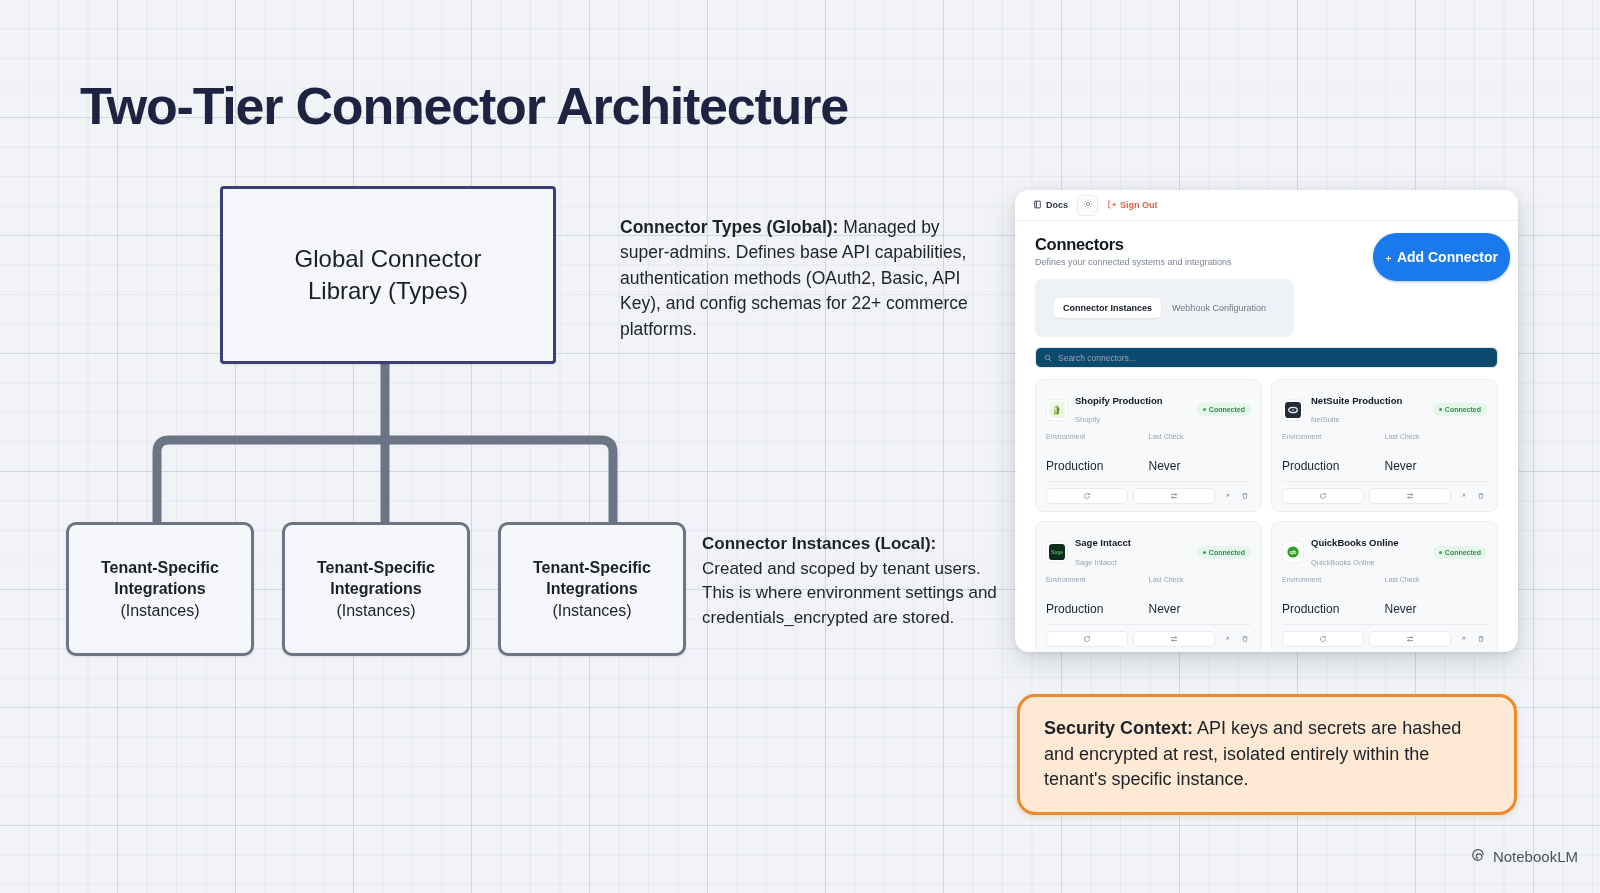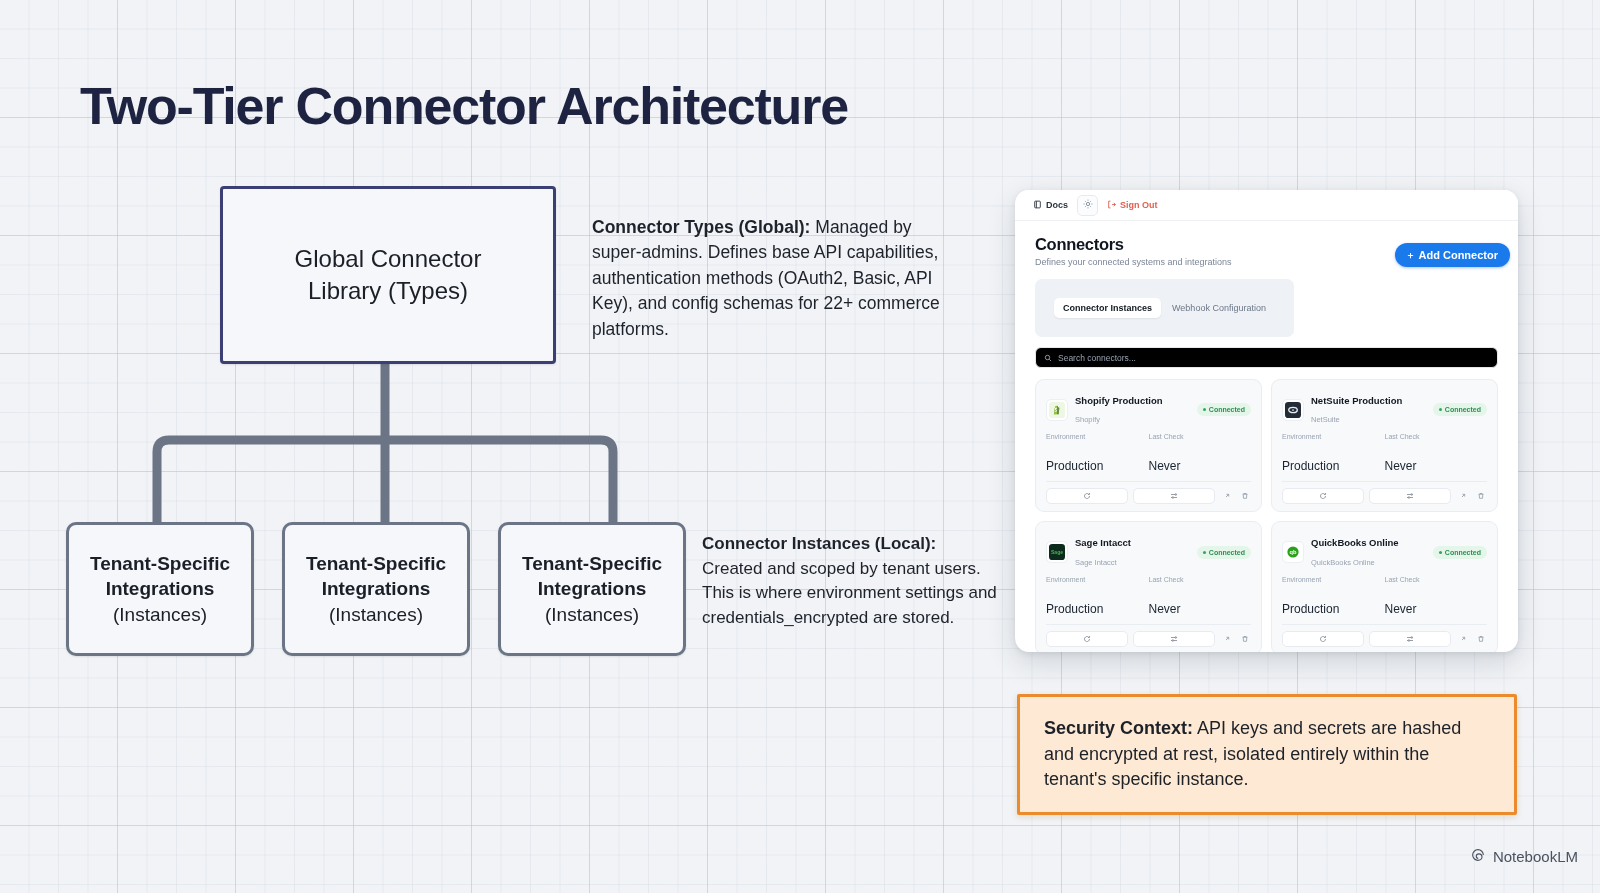--- a/index.html
+++ b/index.html
@@ -39,34 +39,34 @@
     box-shadow:0 1px 2px rgba(30,40,60,.10);
   }
   #node-root{
     left:220px;top:186px;width:330px;height:172px;
     border:3px solid #3b3f73;border-radius:4px;
     font-size:24px;line-height:1.35;font-weight:400;
   }
   .node-child{
     top:522px;width:182px;height:128px;
     border:3px solid #6b7585;border-radius:10px;
-    font-size:19px;font-weight:700;line-height:1.35;
+    font-size:16px;font-weight:700;line-height:1.35;
   }
   .node-child .sub{font-weight:400;}
   #node-c1{left:66px;}
   #node-c2{left:282px;}
   #node-c3{left:498px;}
 
   
   #edges{position:absolute;left:0;top:0;width:1010px;height:893px;overflow:visible;}
 
   
   .annot{position:absolute;color:#1e222b;}
   #annot-types{
-    left:592px;top:215px;width:360px;
+    left:620px;top:215px;width:360px;
     font-size:17.5px;line-height:1.45;
   }
   #annot-instances{
     left:702px;top:532px;width:295px;
     font-size:17px;line-height:1.45;
   }
   .annot b{font-weight:700;}
 
   
   #app{
@@ -85,35 +85,35 @@
   .theme-btn{
     width:19px;height:19px;border:1px solid #e6e9ee;border-radius:5px;
     display:flex;align-items:center;justify-content:center;background:#fbfcfd;
   }
   .signout{color:#e0604f;font-weight:600;font-size:9px;display:flex;align-items:center;gap:4px;}
 
   #app-body{padding:14px 20px 0 20px;position:relative;}
   #app-title{font-size:16.5px;font-weight:700;color:#10161f;letter-spacing:-.3px;}
   #app-sub{font-size:9px;color:#7b8697;margin-top:3px;}
   #add-connector{
-    position:absolute;right:8px;top:22px;
+    position:absolute;right:8px;top:12px;
     background:#1a7aeb;color:#fff;border-radius:999px;
-    font-size:11px;font-weight:600;
-    padding:6px 12px;display:flex;align-items:center;gap:5px;
+    font-size:14px;font-weight:600;
+    padding:16px 12px;display:flex;align-items:center;gap:5px;
     box-shadow:0 1px 3px rgba(20,80,200,.35);
   }
   #tabs{
     margin-top:12px;display:inline-flex;gap:2px;background:#eef1f5;
     border-radius:7px;padding:19px;
   }
   .tab{font-size:9px;padding:5px 9px;border-radius:5px;color:#6d7888;font-weight:500;}
   .tab.active{background:#fff;color:#121821;font-weight:700;box-shadow:0 1px 2px rgba(0,0,0,.07);}
   #searchbar{
     margin-top:10px;height:19px;border:1px solid #e4e8ee;border-radius:6px;
-    display:flex;align-items:center;gap:6px;padding:0 8px;background:#000000;
+    display:flex;align-items:center;gap:6px;padding:0 8px;background:#0c4a6e;
   }
   #searchbar .ph{font-size:8.5px;color:#99a3b1;}
 
   #cards{
     margin-top:11px;display:grid;grid-template-columns:1fr 1fr;gap:9px;
   }
   .card{
     background:#f7f9fb;border:1px solid #e9edf2;border-radius:9px;
     padding:15px 10px 0 10px;
   }
@@ -141,21 +141,21 @@
   }
   .act-pill{
     flex:1;height:14px;background:#fff;border:1px solid #e7ebf1;border-radius:5px;
     display:flex;align-items:center;justify-content:center;
   }
   .act-ico{width:13px;height:13px;display:flex;align-items:center;justify-content:center;color:#8b95a3;}
 
   
   #callout{
     position:absolute;left:1017px;top:694px;width:500px;
-    background:#fde9d4;border:3px solid #ec8b2b;border-radius:2px;
+    background:#fde9d4;border:3px solid #ec8b2b;border-radius:18px;
     padding:19px 24px;box-sizing:border-box;
     color:#1d2128;font-size:18px;line-height:1.42;
     box-shadow:0 2px 6px rgba(160,100,30,.18);
   }
   #callout b{font-weight:700;}
 
   
   #watermark{
     position:absolute;right:22px;bottom:27px;
     display:flex;align-items:center;gap:7px;

